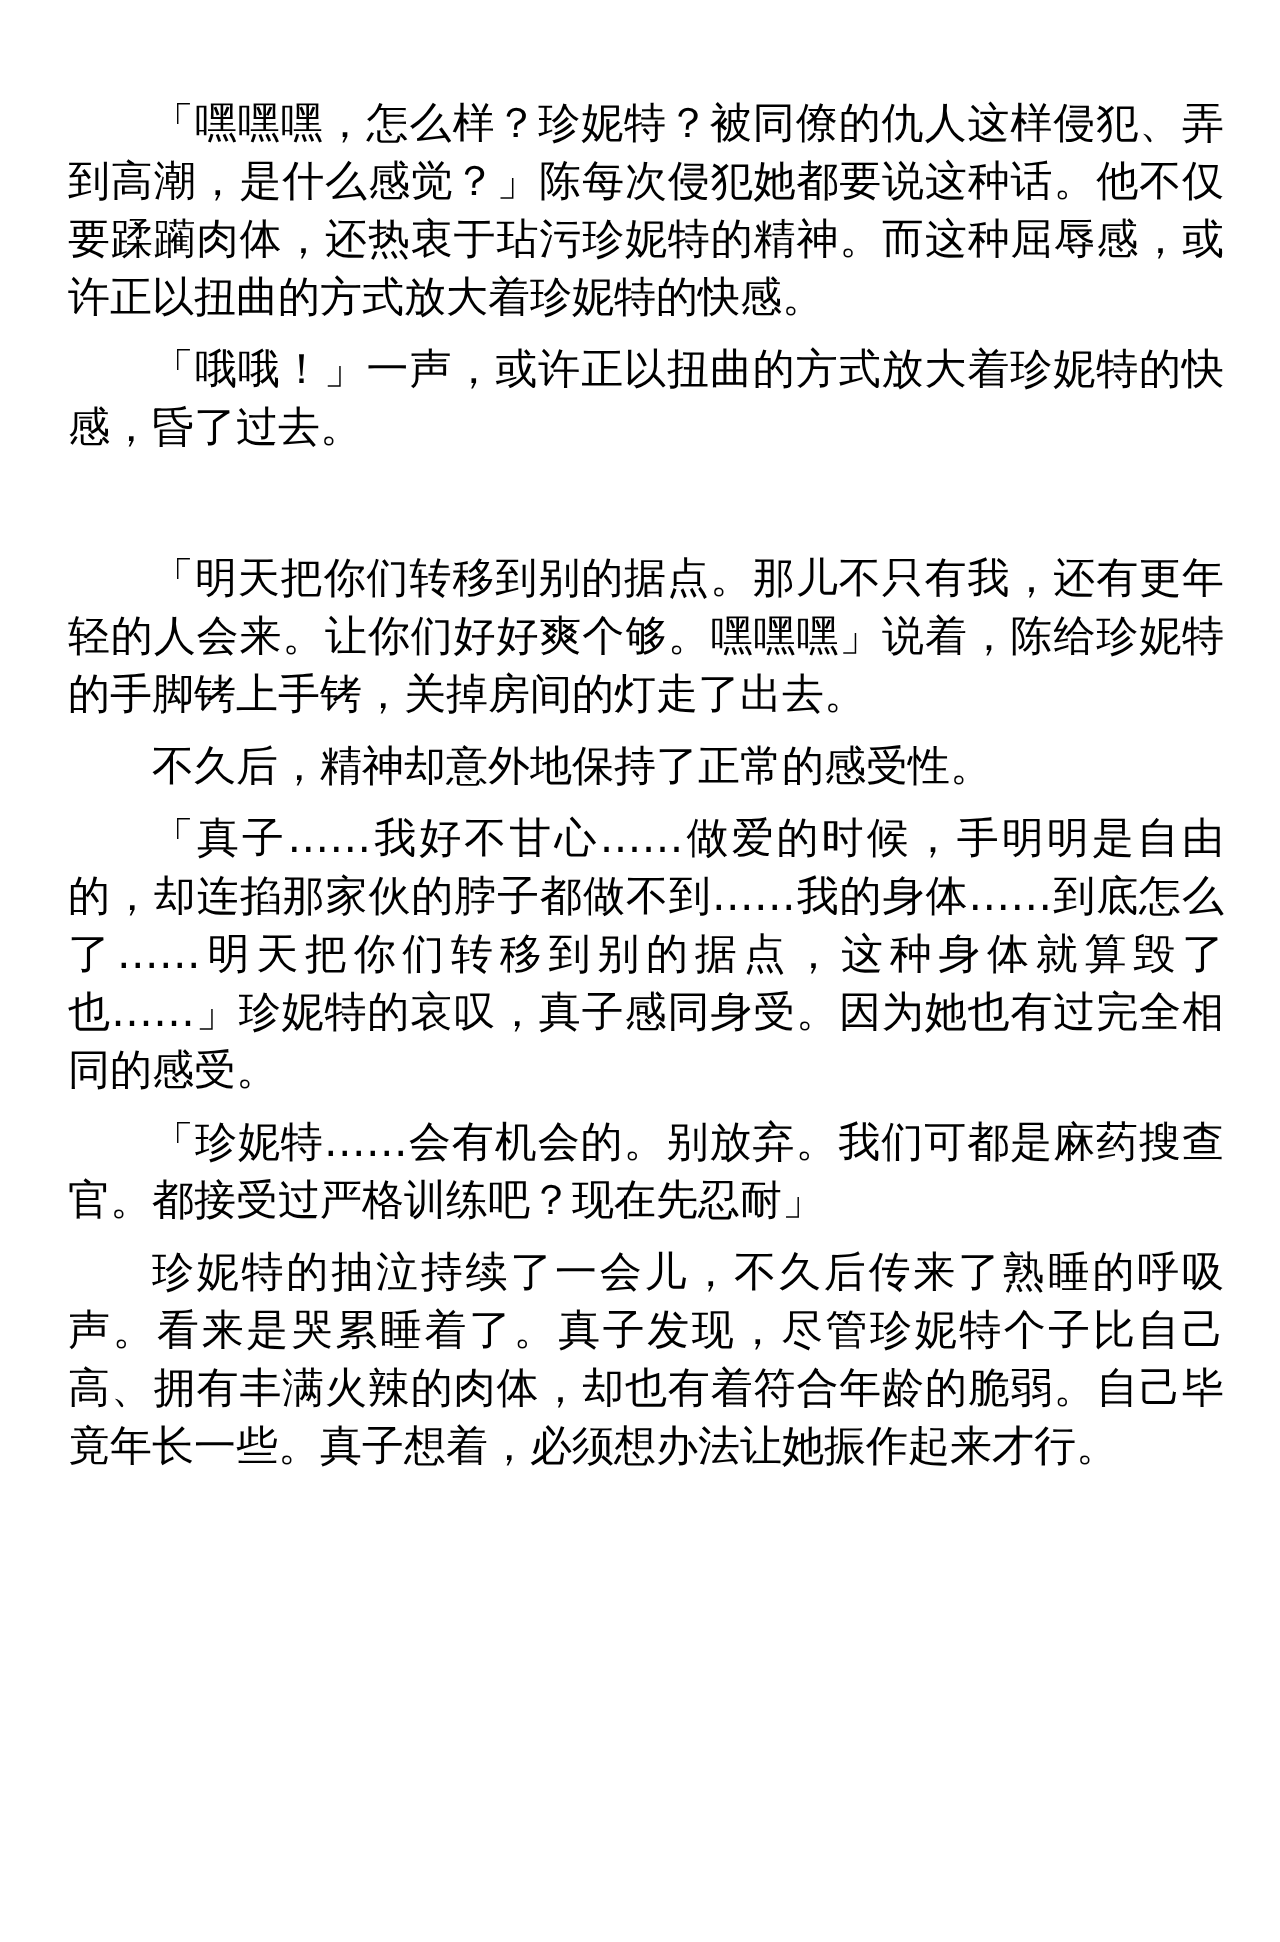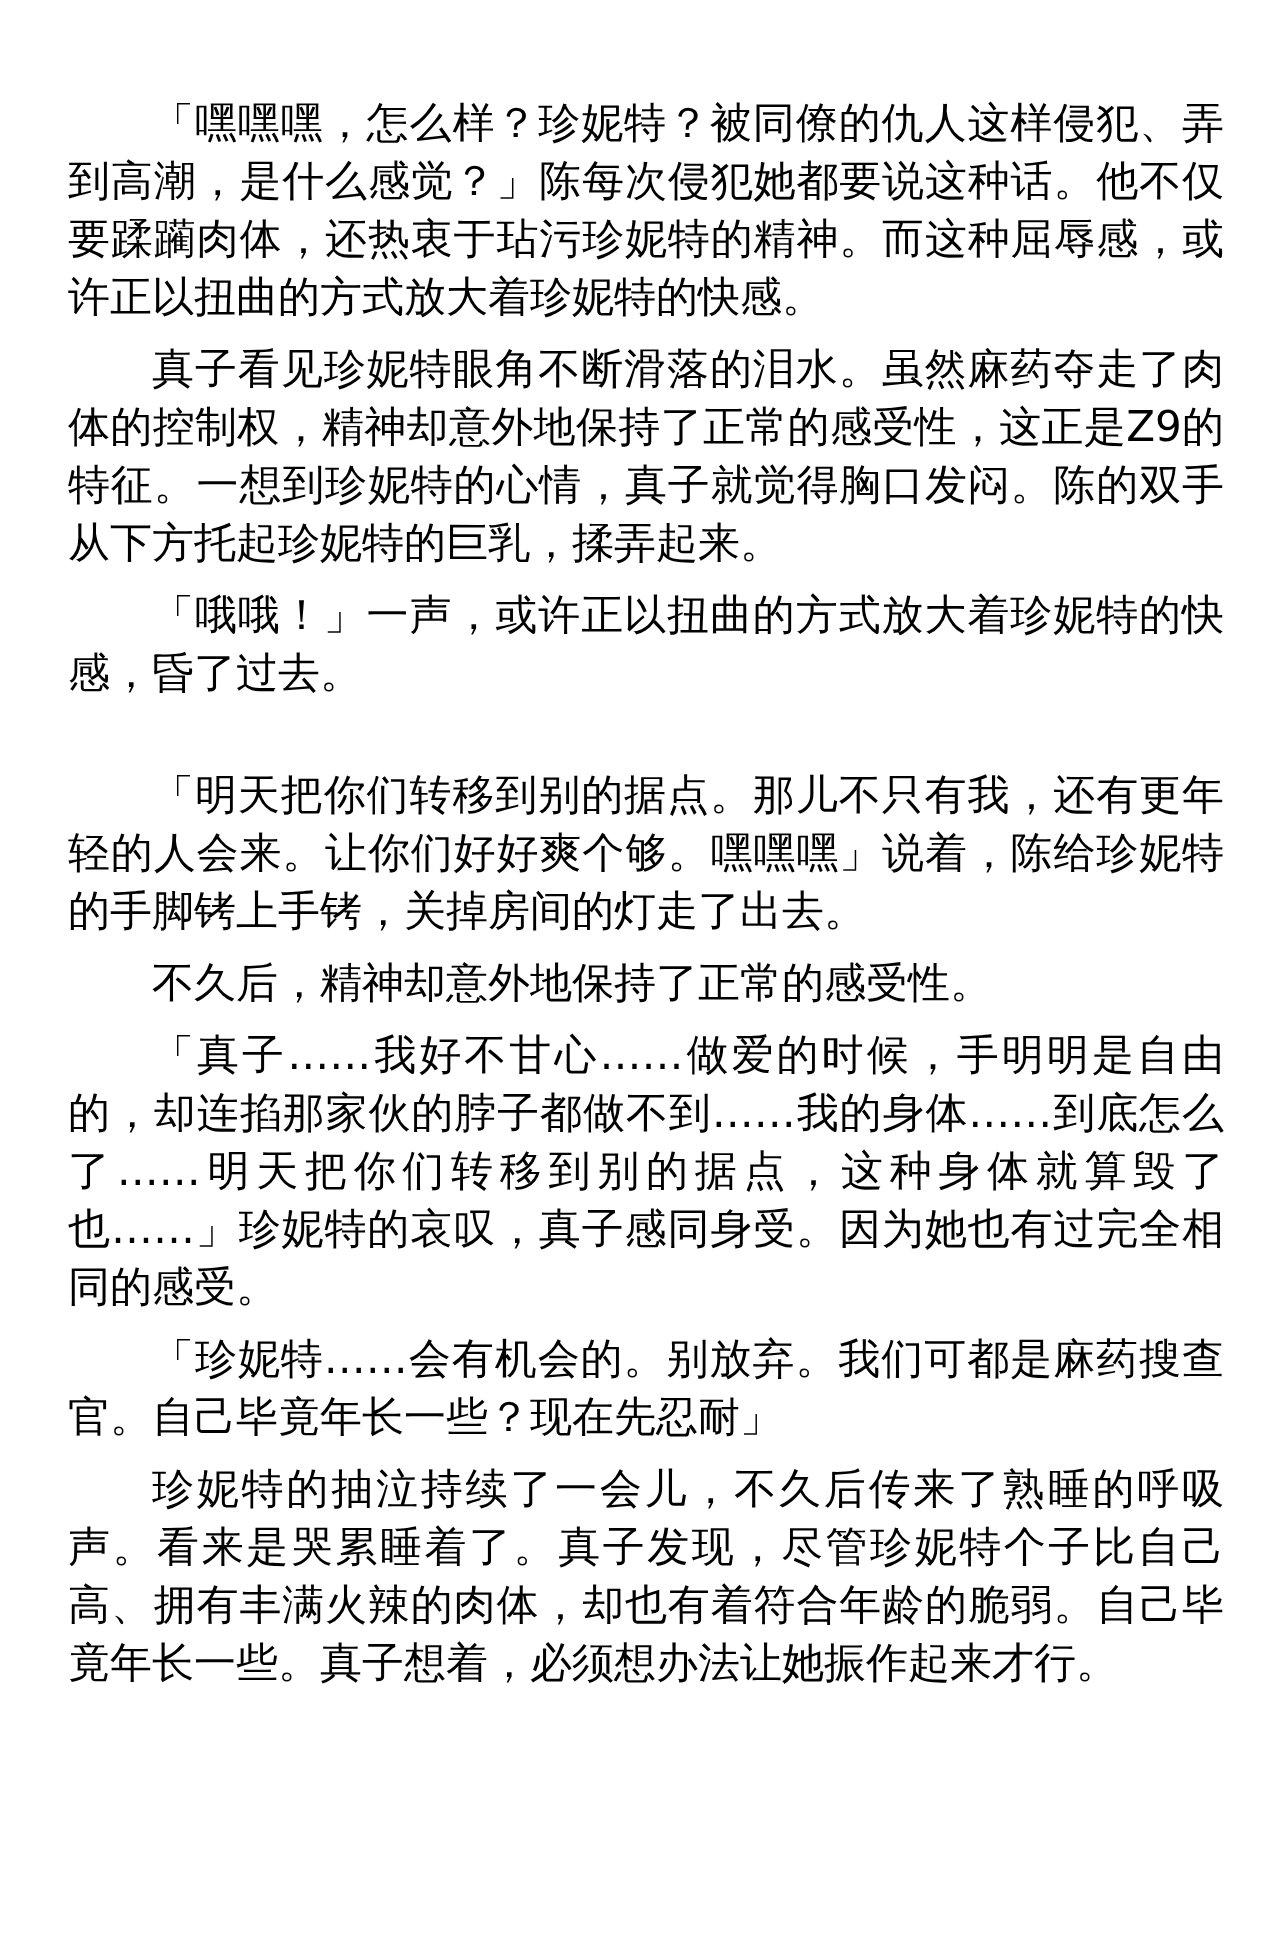--- a/index.html
+++ b/index.html
@@ -29,29 +29,28 @@
     text-align: justify;
     text-justify: inter-ideograph;
     text-indent: 2em;
     word-break: break-all;
     color: #000000;
   }
   p.para:first-child {
     margin-top: 0;
   }
   p.scene-break {
-    margin-top: 64px;
+    margin-top: 93px;
   }
 </style>
 </head>
 <body>
 
 <div class="page">
   <p class="para">「嘿嘿嘿，怎么样？珍妮特？被同僚的仇人这样侵犯、弄到高潮，是什么感觉？」陈每次侵犯她都要说这种话。他不仅要蹂躏肉体，还热衷于玷污珍妮特的精神。而这种屈辱感，或许正以扭曲的方式放大着珍妮特的快感。</p>
-  <p class="para">真子看见珍妮特眼角不断滑落的泪水。虽然麻药夺走了肉体的控制权，精神却意外地保持了正常的感受性，这正是Z9的特征。一想到珍妮特的心情，真子就觉得胸口发闷。陈的双手从下方托起珍妮特的巨乳，揉弄起来。</p>
   <p class="para">「哦哦！」一声，或许正以扭曲的方式放大着珍妮特的快感，昏了过去。</p>
   <p class="para scene-break">「明天把你们转移到别的据点。那儿不只有我，还有更年轻的人会来。让你们好好爽个够。嘿嘿嘿」说着，陈给珍妮特的手脚铐上手铐，关掉房间的灯走了出去。</p>
   <p class="para">不久后，精神却意外地保持了正常的感受性。</p>
   <p class="para">「真子……我好不甘心……做爱的时候，手明明是自由的，却连掐那家伙的脖子都做不到……我的身体……到底怎么了……明天把你们转移到别的据点，这种身体就算毁了也……」珍妮特的哀叹，真子感同身受。因为她也有过完全相同的感受。</p>
-  <p class="para">「珍妮特……会有机会的。别放弃。我们可都是麻药搜查官。自己毕竟年长一些？现在先忍耐」</p>
+  <p class="para">「珍妮特……会有机会的。别放弃。我们可都是麻药搜查官。都接受过严格训练吧？现在先忍耐」</p>
   <p class="para">珍妮特的抽泣持续了一会儿，不久后传来了熟睡的呼吸声。看来是哭累睡着了。真子发现，尽管珍妮特个子比自己高、拥有丰满火辣的肉体，却也有着符合年龄的脆弱。自己毕竟年长一些。真子想着，必须想办法让她振作起来才行。</p>
 
 </div>
 
 </body></html>

